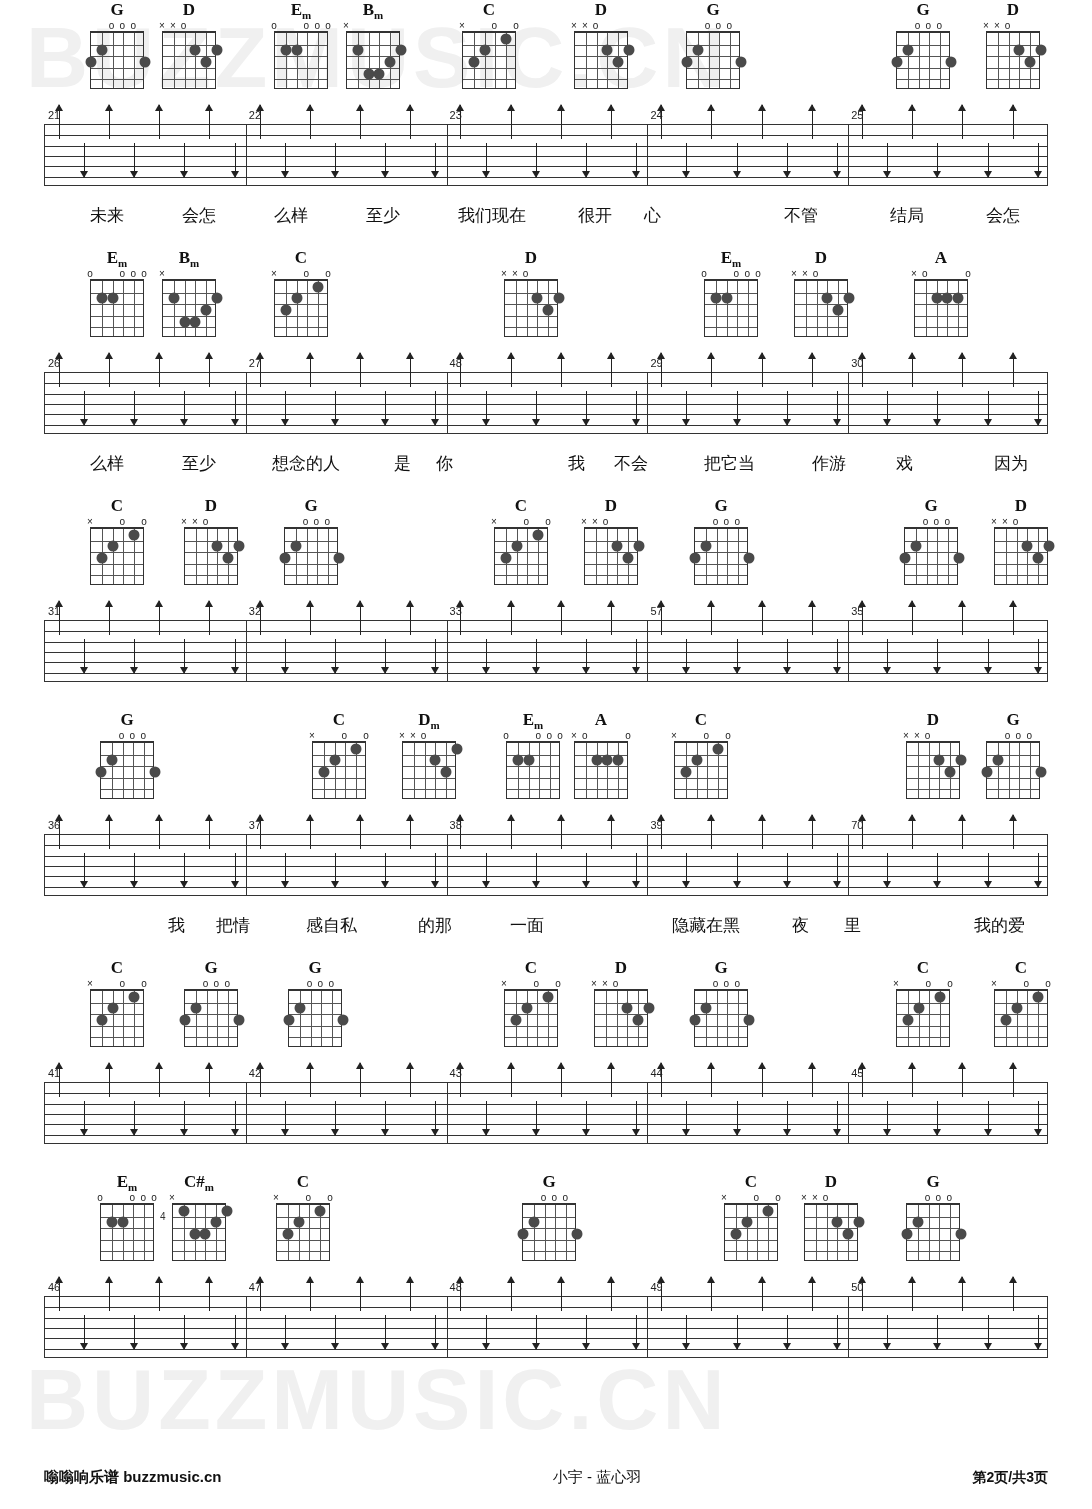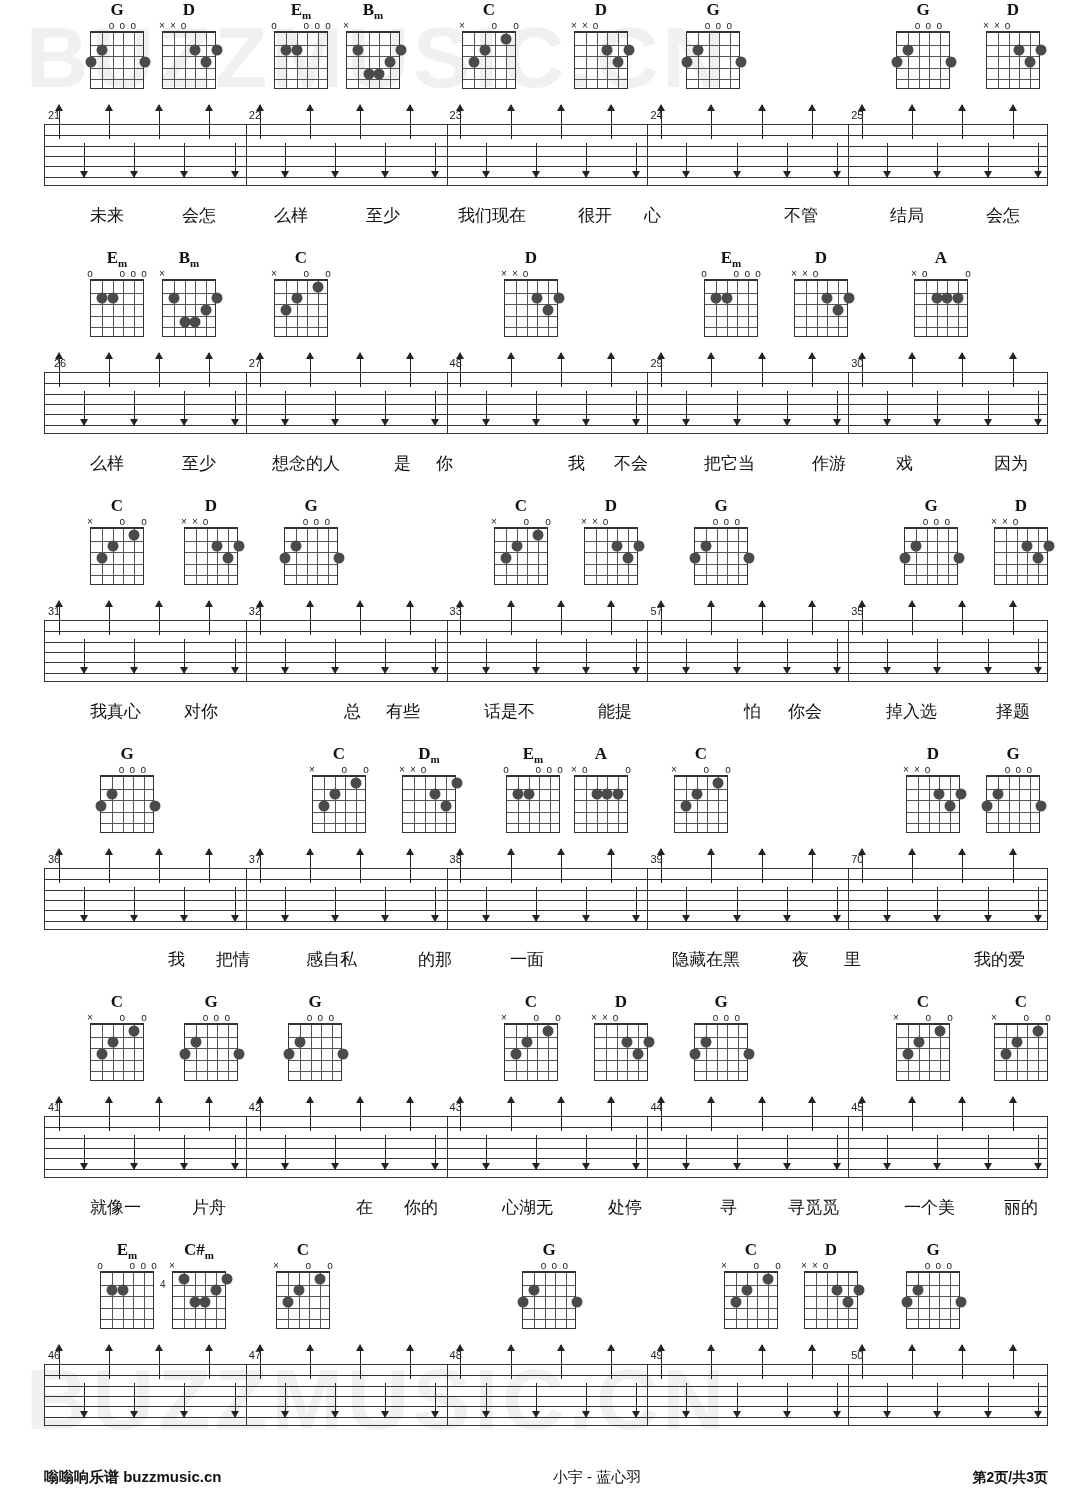--- a/index.html
+++ b/index.html
@@ -640,21 +640,21 @@
         <div class="tab">
           <div class="sl" style="top: 10.3333px;"></div>
           <div class="sl" style="top: 20.6667px;"></div>
           <div class="sl" style="top: 31px;"></div>
           <div class="sl" style="top: 41.3333px;"></div>
           <div class="sl" style="top: 51.6667px;"></div>
           <div class="barline" style="left: 200.8px;"></div>
           <div class="barline" style="left: 401.6px;"></div>
           <div class="barline" style="left: 602.4px;"></div>
           <div class="barline" style="left: 803.2px;"></div>
-          <div class="measnum" style="left: 9px; text-align: right;">26</div>
+          <div class="measnum" style="left: 3px; text-align: right;">26</div>
           <div class="measnum" style="left: 203.8px;">27</div>
           <div class="measnum" style="left: 404.6px;">48</div>
           <div class="measnum" style="left: 605.4px;">29</div>
           <div class="measnum" style="left: 806.2px;">30</div>
           <div class="arrow up" style="left: 13.805px;">
             <div class="head"></div>
           </div>
           <div class="arrow dn" style="left: 38.905px;">
             <div class="head"></div>
           </div>
@@ -1114,32 +1114,20 @@
             <div class="head"></div>
           </div>
           <div class="arrow up" style="left: 967.605px;">
             <div class="head"></div>
           </div>
           <div class="arrow dn" style="left: 992.705px;">
             <div class="head"></div>
           </div>
         </div>
       </div>
-      <div class="lyrics">
-        <div class="lyric" style="left: 46px;">我真心</div>
-        <div class="lyric" style="left: 140px;">对你</div>
-        <div class="lyric" style="left: 300px;">总</div>
-        <div class="lyric" style="left: 342px;">有些</div>
-        <div class="lyric" style="left: 440px;">话是不</div>
-        <div class="lyric" style="left: 554px;">能提</div>
-        <div class="lyric" style="left: 700px;">怕</div>
-        <div class="lyric" style="left: 744px;">你会</div>
-        <div class="lyric" style="left: 842px;">掉入选</div>
-        <div class="lyric" style="left: 952px;">择题</div>
-      </div>
     </div>
     <div class="system">
       <div class="chords">
         <div class="chord" style="left: 51px;">
           <div class="cname">G</div>
           <div class="openrow">
             <span style="left: 5px;"></span>
             <span style="left: 15.8px;"></span>
             <span style="left: 26.6px;">o</span>
             <span style="left: 37.4px;">o</span>
@@ -1804,32 +1792,20 @@
             <div class="head"></div>
           </div>
           <div class="arrow up" style="left: 967.605px;">
             <div class="head"></div>
           </div>
           <div class="arrow dn" style="left: 992.705px;">
             <div class="head"></div>
           </div>
         </div>
       </div>
-      <div class="lyrics">
-        <div class="lyric" style="left: 46px;">就像一</div>
-        <div class="lyric" style="left: 148px;">片舟</div>
-        <div class="lyric" style="left: 312px;">在</div>
-        <div class="lyric" style="left: 360px;">你的</div>
-        <div class="lyric" style="left: 458px;">心湖无</div>
-        <div class="lyric" style="left: 564px;">处停</div>
-        <div class="lyric" style="left: 676px;">寻</div>
-        <div class="lyric" style="left: 744px;">寻觅觅</div>
-        <div class="lyric" style="left: 860px;">一个美</div>
-        <div class="lyric" style="left: 960px;">丽的</div>
-      </div>
     </div>
     <div class="system">
       <div class="chords">
         <div class="chord" style="left: 51px;">
           <div class="cname">E<sub>m</sub></div>
           <div class="openrow">
             <span style="left: 5px;">o</span>
             <span style="left: 15.8px;"></span>
             <span style="left: 26.6px;"></span>
             <span style="left: 37.4px;">o</span>

